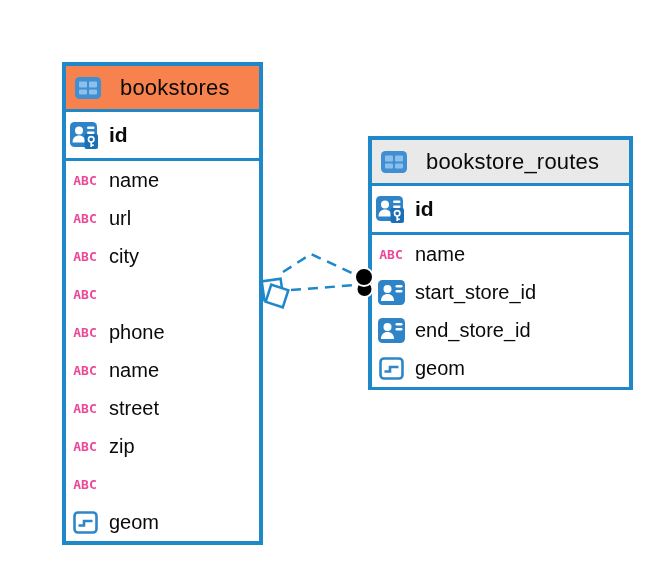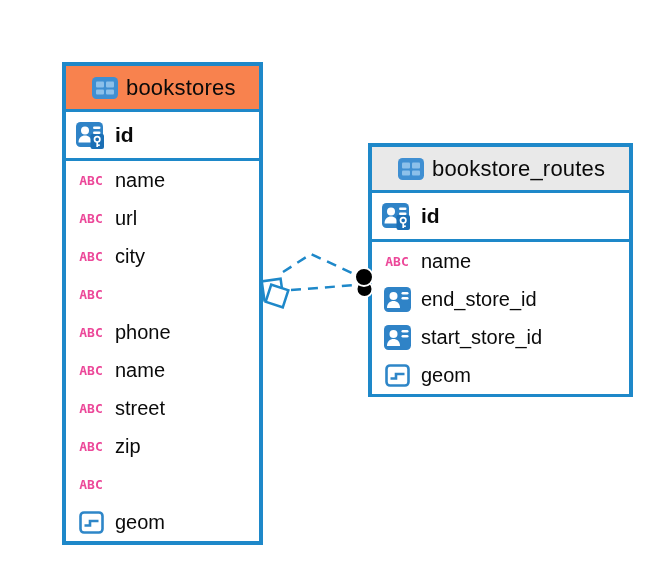--- a/index.html
+++ b/index.html
@@ -5,29 +5,29 @@
   html,body { margin:0; padding:0; background:#ffffff; }
   .canvas {
     position:relative; width:654px; height:570px; overflow:hidden;
     font-family:"Liberation Sans", sans-serif; color:#0a0a0a; background:#ffffff;
   }
   .er-table {
     position:absolute; background:#ffffff; border:4px solid #1E88C9;
     box-sizing:border-box; display:flex; flex-direction:column; z-index:1;
   }
   .t-bookstores { left:62px; top:62px; width:201px; height:483px; }
-  .t-routes     { left:368px; top:143px; width:265px; height:254px; }
+  .t-routes     { left:368px; top:136px; width:265px; height:254px; }
   .thead {
     height:43px; flex:0 0 43px; display:flex; align-items:center;
-    padding-left:24px; gap:6px; border-bottom:3px solid #1E88C9;
+    padding-left:7px; gap:17px; border-bottom:3px solid #1E88C9;
     font-size:22px; letter-spacing:0.2px;
   }
   .thead.orange { background:#F8824E; }
   .thead.gray   { background:#E9E9E9; }
-  .row { display:flex; align-items:center; gap:9px; padding-left:10px; background:#fff; }
+  .row { display:flex; align-items:center; gap:9px; padding-left:4px; background:#fff; }
   .row.pk { height:46px; flex:0 0 46px; border-bottom:3px solid #1E88C9; font-weight:bold; font-size:21px; }
   .row.field { height:38px; flex:0 0 38px; font-size:20px; }
   .icon-box { flex:0 0 30px; width:30px; display:flex; justify-content:center; align-items:center; }
   .abc {
     font-family:"DejaVu Sans Mono", monospace; font-weight:bold; font-size:13px;
     color:#ec4899; letter-spacing:0px; line-height:1;
   }
   .connector {
     position:absolute; left:0; top:0; z-index:5; pointer-events:none;
   }
@@ -155,33 +155,33 @@
     <div class="row field">
       <span class="icon-box">
         <svg width="27" height="25" viewBox="0 0 27 25">
             <rect width="27" height="25" rx="4.5" fill="#2F83C7"></rect>
             <circle cx="9.5" cy="9" r="4" fill="#fff"></circle>
             <path d="M3 21 c0 -4.8 3 -7 6.5 -7 s6.5 2.2 6.5 7 z" fill="#fff"></path>
             <rect x="17.5" y="5" width="7" height="2.6" rx="1.3" fill="#fff"></rect>
             <rect x="17.5" y="10" width="7" height="2.6" rx="1.3" fill="#fff"></rect>
           </svg>
       </span>
-      <span class="cname">end_store_id</span>
+      <span class="cname">start_store_id</span>
     </div>
     <div class="row field">
       <span class="icon-box">
         <svg width="27" height="25" viewBox="0 0 27 25">
             <rect width="27" height="25" rx="4.5" fill="#2F83C7"></rect>
             <circle cx="9.5" cy="9" r="4" fill="#fff"></circle>
             <path d="M3 21 c0 -4.8 3 -7 6.5 -7 s6.5 2.2 6.5 7 z" fill="#fff"></path>
             <rect x="17.5" y="5" width="7" height="2.6" rx="1.3" fill="#fff"></rect>
             <rect x="17.5" y="10" width="7" height="2.6" rx="1.3" fill="#fff"></rect>
           </svg>
       </span>
-      <span class="cname">start_store_id</span>
+      <span class="cname">end_store_id</span>
     </div>
     <div class="row field">
       <span class="icon-box">
         <svg width="25" height="23" viewBox="0 0 25 23">
             <rect x="1.5" y="1.5" width="22" height="20" rx="3.5" fill="#fff" stroke="#2E86C8" stroke-width="2.6"></rect>
             <path d="M5.5 14.5 H11 V10 H19.5" fill="none" stroke="#2E86C8" stroke-width="2.6"></path>
           </svg>
       </span>
       <span class="cname">geom</span>
     </div>

